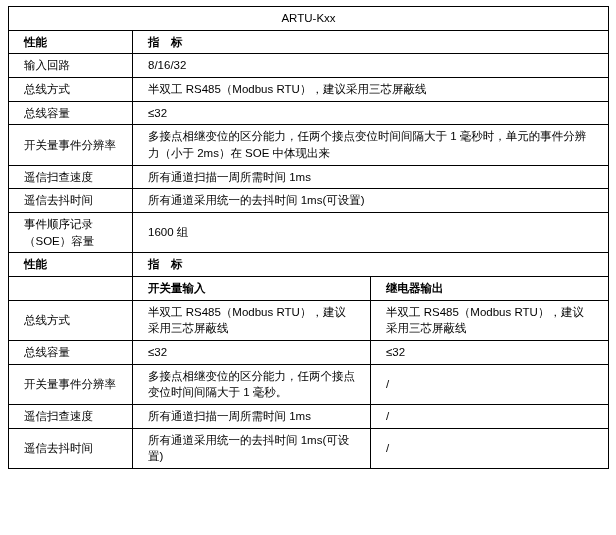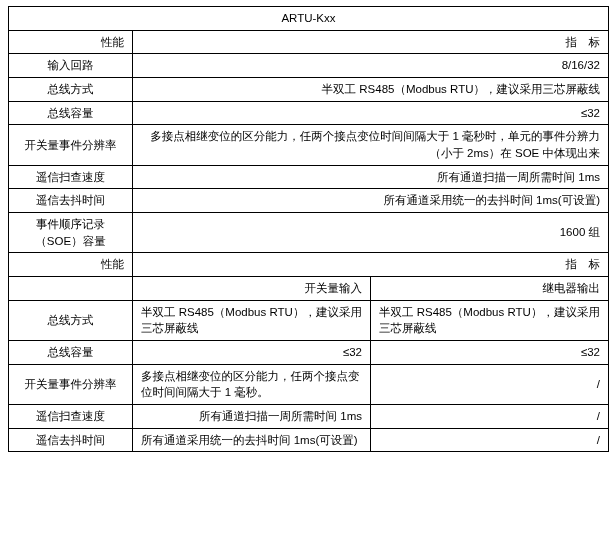--- a/index.html
+++ b/index.html
@@ -20,38 +20,39 @@
     box-sizing: border-box;
     padding: 6px 8px 0 8px;
   }
   table.spec {
     border-collapse: collapse;
     width: 600px;
     table-layout: fixed;
   }
   table.spec td {
     border: 1px solid #000000;
-    padding: 3px 8px;
+    padding: 3px 15px;
     vertical-align: middle;
     line-height: 1.45;
     font-size: 11.5px;
   }
-  .c-center { text-align: right; }
+  .c-center { text-align: left; }
   .c-left { text-align: left; }
   .title-row td {
     text-align: center;
     font-size: 12.5px;
     padding: 5px 4px;
   }
   .head-row td {
-    text-align: right;
+    text-align: left;
+    font-weight: bold;
   }
   .label-col {
     width: 124px;
-    text-align: center;
+    text-align: left;
   }
   .half-col { width: 238px; margin-left: 43px; }
   .tight { line-height: 1.5; }
 </style>
 </head>
 <body>
 
 <div class="page">
 
   <table class="spec">

